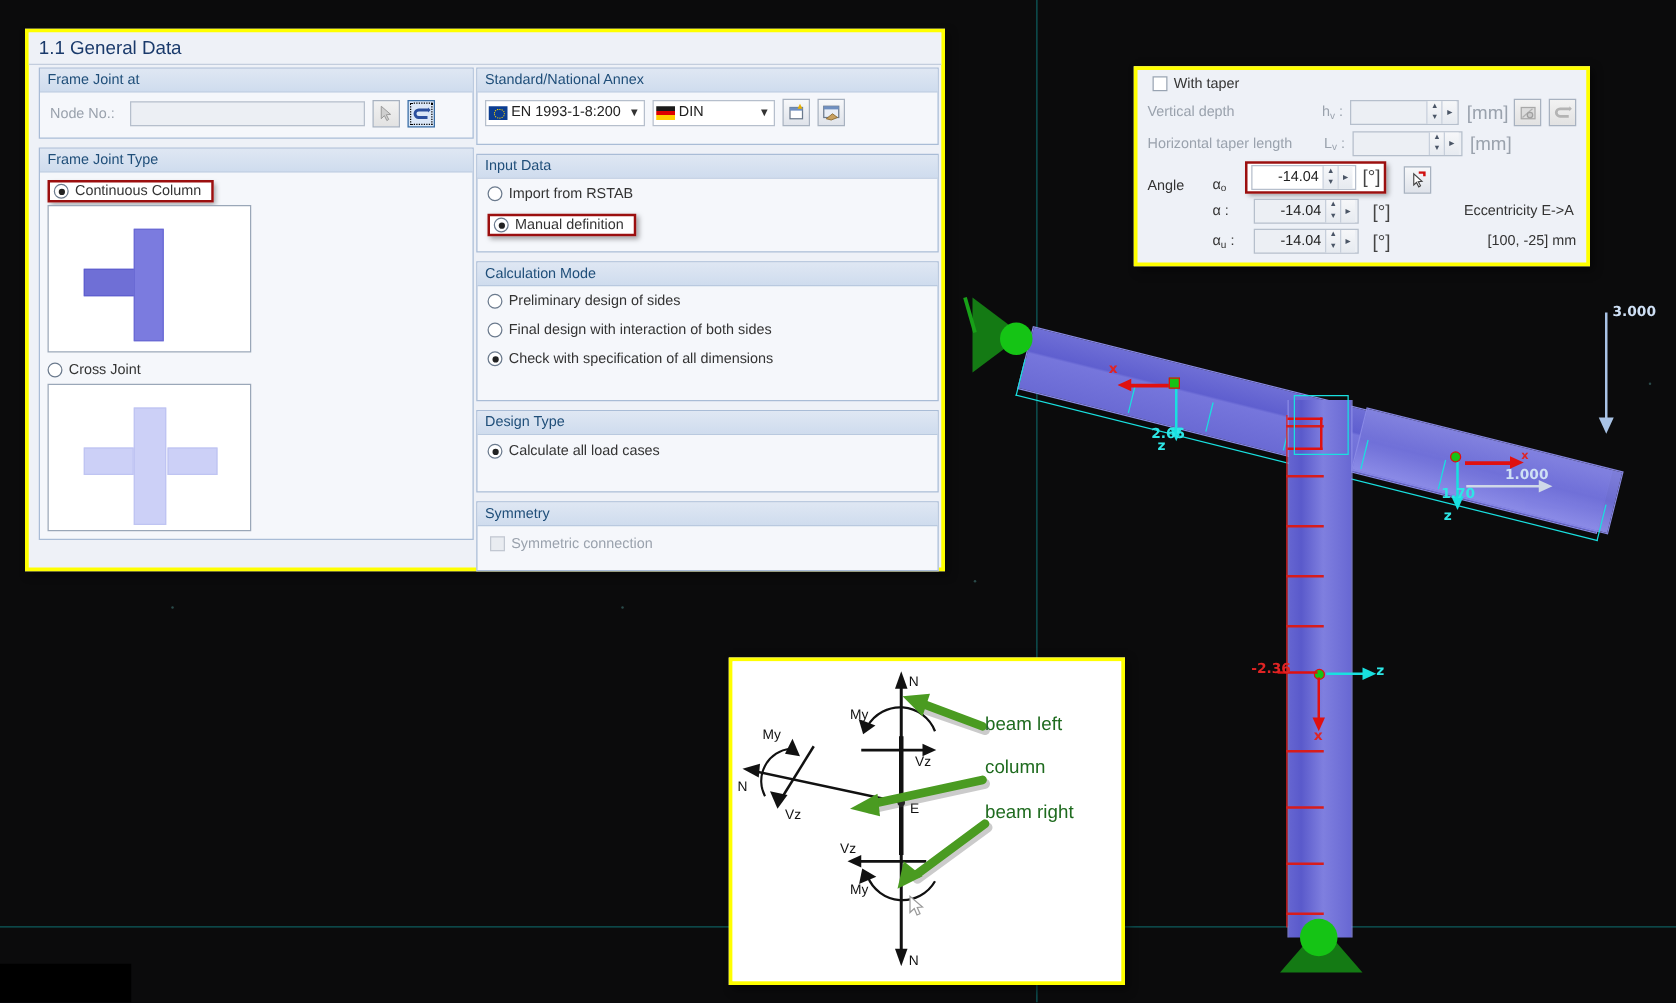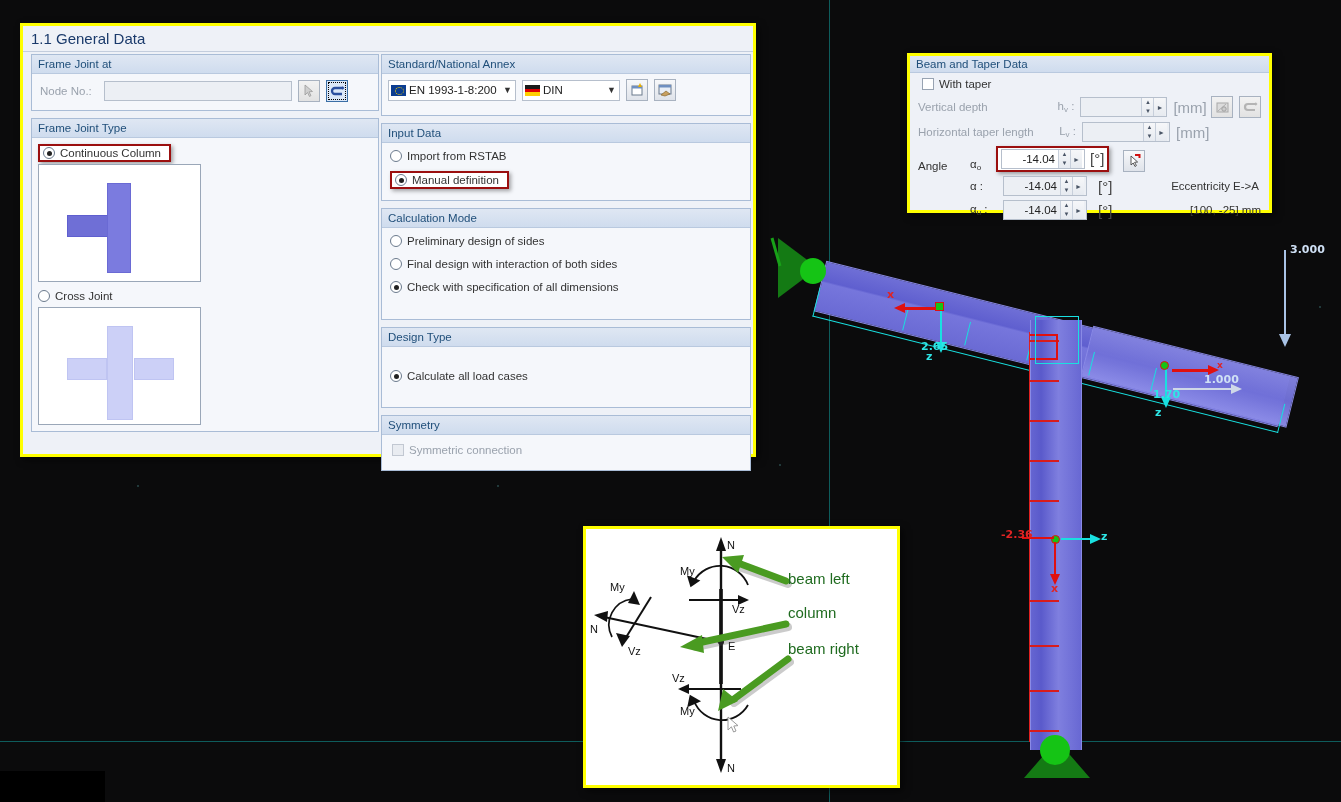--- a/index.html
+++ b/index.html
@@ -406,21 +406,21 @@
             <span class="radio">
               <span class="rd on"></span>
               <span>Check with specification of all dimensions</span>
             </span>
           </div>
         </div>
       </div>
 
       <div class="group">
         <div class="gt">Design Type</div>
-        <div class="gc" style="padding:21px 8px 16px 8px;">
+        <div class="gc" style="padding:6px 8px 16px 8px;">
           <div style="margin-bottom:5px;">
             <span class="radio">
               <span class="rd on"></span>
               <span>Calculate all load cases</span>
             </span>
           </div>
         </div>
       </div>
 
       <div class="group">
@@ -430,21 +430,20 @@
             <span class="cb dim"></span>
             <span class="lbl dim">Symmetric connection</span>
           </span>
         </div>
       </div>
     </div>
   </div>
 </div>
 
 <div id="dlg-taper">
-  <div class="gt2">Beam and Taper Data</div>
   <div class="tbody">
 
     <div class="tp-row" style="margin-bottom:6px;">
       <span class="radio">
         <span class="cb" style="margin-left:4px;"></span>
         <span class="lbl">With taper</span>
       </span>
     </div>
 
     <div class="tp-row">

